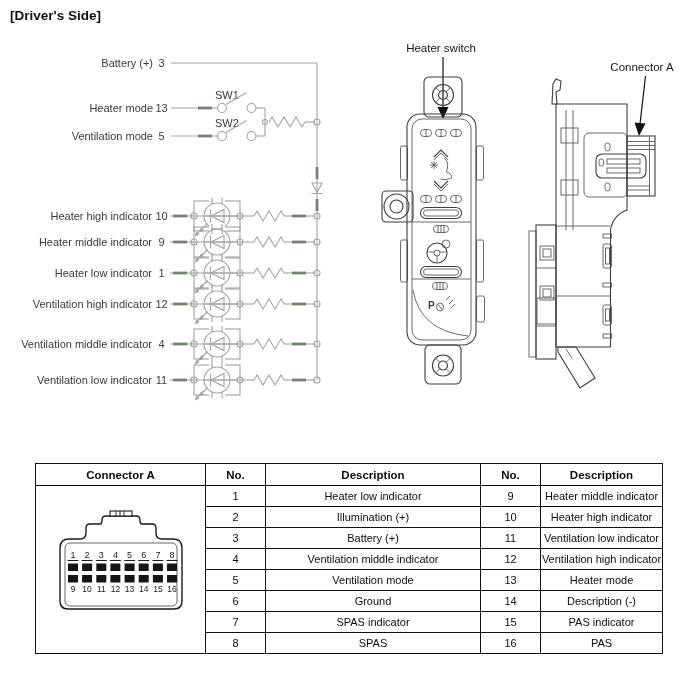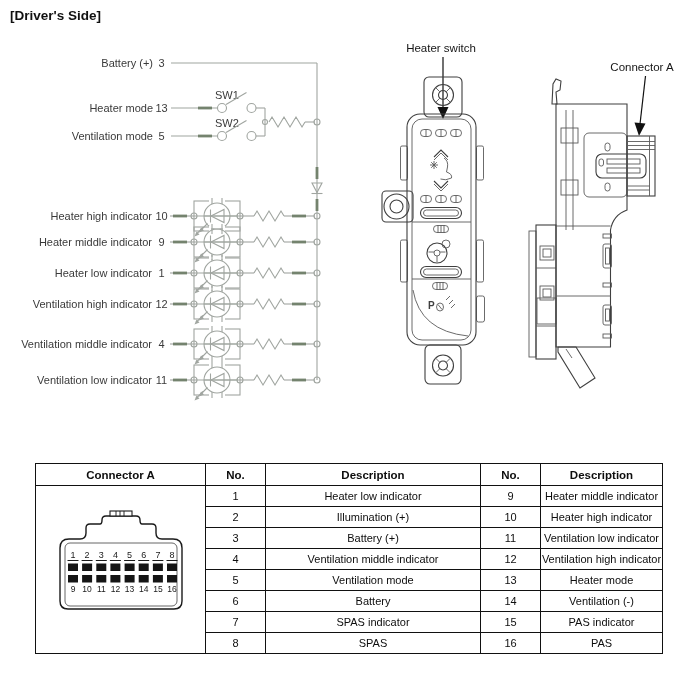--- a/index.html
+++ b/index.html
@@ -405,23 +405,23 @@
       <td>Ventilation high indicator</td>
     </tr>
     <tr>
       <td>5</td>
       <td>Ventilation mode</td>
       <td>13</td>
       <td>Heater mode</td>
     </tr>
     <tr>
       <td>6</td>
-      <td>Battery</td>
+      <td>Ground</td>
       <td>14</td>
-      <td>Ventilation (-)</td>
+      <td>Description (-)</td>
     </tr>
     <tr>
       <td>7</td>
       <td>SPAS indicator</td>
       <td>15</td>
       <td>PAS indicator</td>
     </tr>
     <tr>
       <td>8</td>
       <td>SPAS</td>

